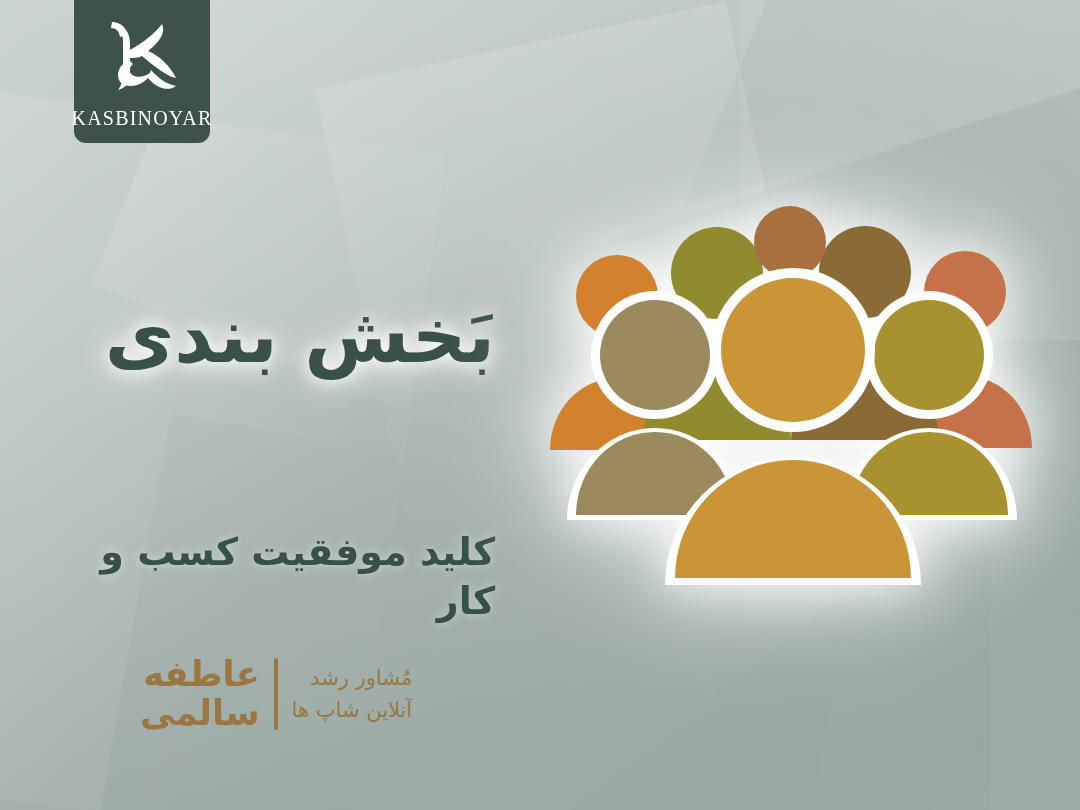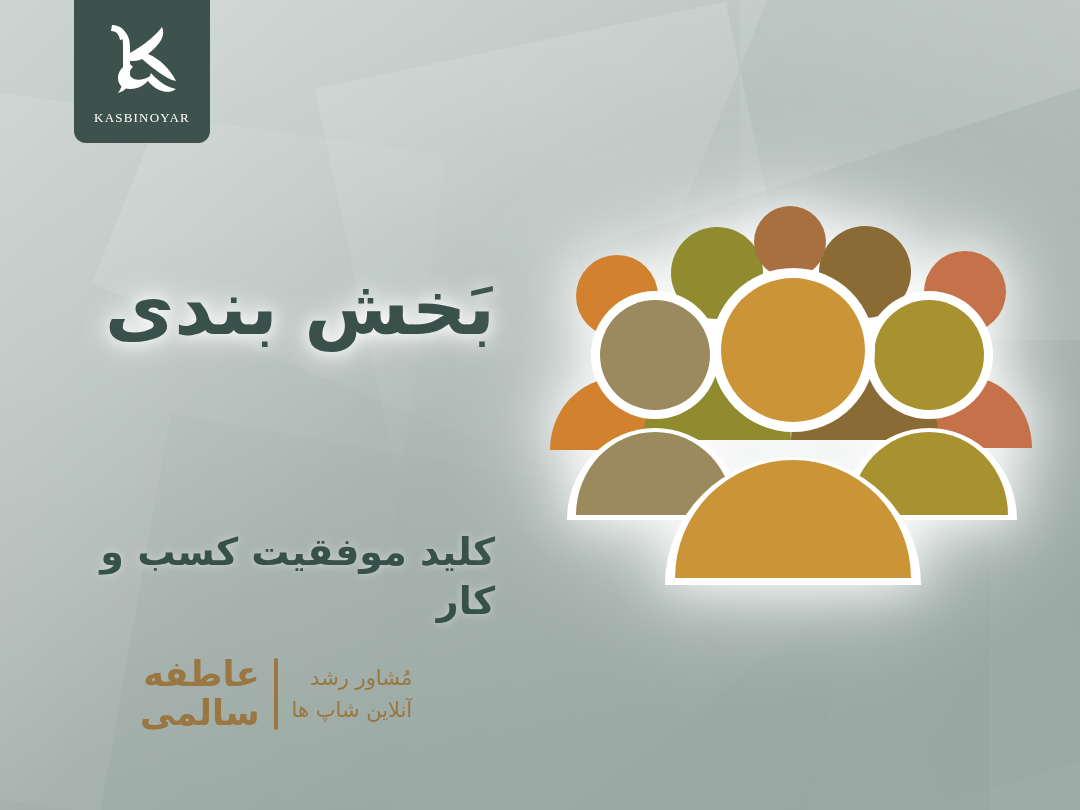--- a/index.html
+++ b/index.html
@@ -41,35 +41,35 @@
 
   
   #logo-block{
     position:absolute;left:74px;top:0;width:136px;height:143px;
     background:#3d524c;border-bottom-left-radius:12px;border-bottom-right-radius:12px;
     display:flex;flex-direction:column;align-items:center;justify-content:center;
   }
   #logo-mark{margin-top:6px;}
   #logo-word{
     color:#ffffff;font-family:"Liberation Serif","DejaVu Serif",serif;
-    font-size:13px;letter-spacing:1.2px;margin-top:5px;direction:ltr;
+    font-size:20px;letter-spacing:1.2px;margin-top:5px;direction:ltr;
   }
 
   
   #headline{
     position:absolute;right:585px;top:262px;width:415px;text-align:right;
     color:#3a504a;
     font-family:"DejaVu Sans","Liberation Sans",sans-serif;
     font-weight:bold;font-size:76px;line-height:1.22;
     text-shadow:
        0 0 16px rgba(255,255,255,0.95),
        0 0 30px rgba(255,255,255,0.80),
        0 0 46px rgba(255,255,255,0.55);
   }
-  #headline .ln{display:block;white-space:nowrap;}
+  #headline .ln{display:block;white-space:nowrap;margin-top:28px;}
   #headline .ln2{margin-top:-2px;}
 
   #subtitle{
     position:absolute;right:585px;top:528px;width:415px;text-align:right;
     color:#37504a;font-size:38px;font-weight:bold;line-height:1.3;
     font-family:"DejaVu Sans","Liberation Sans",sans-serif;
     text-shadow:0 0 10px rgba(255,255,255,0.45);
   }
 
   

